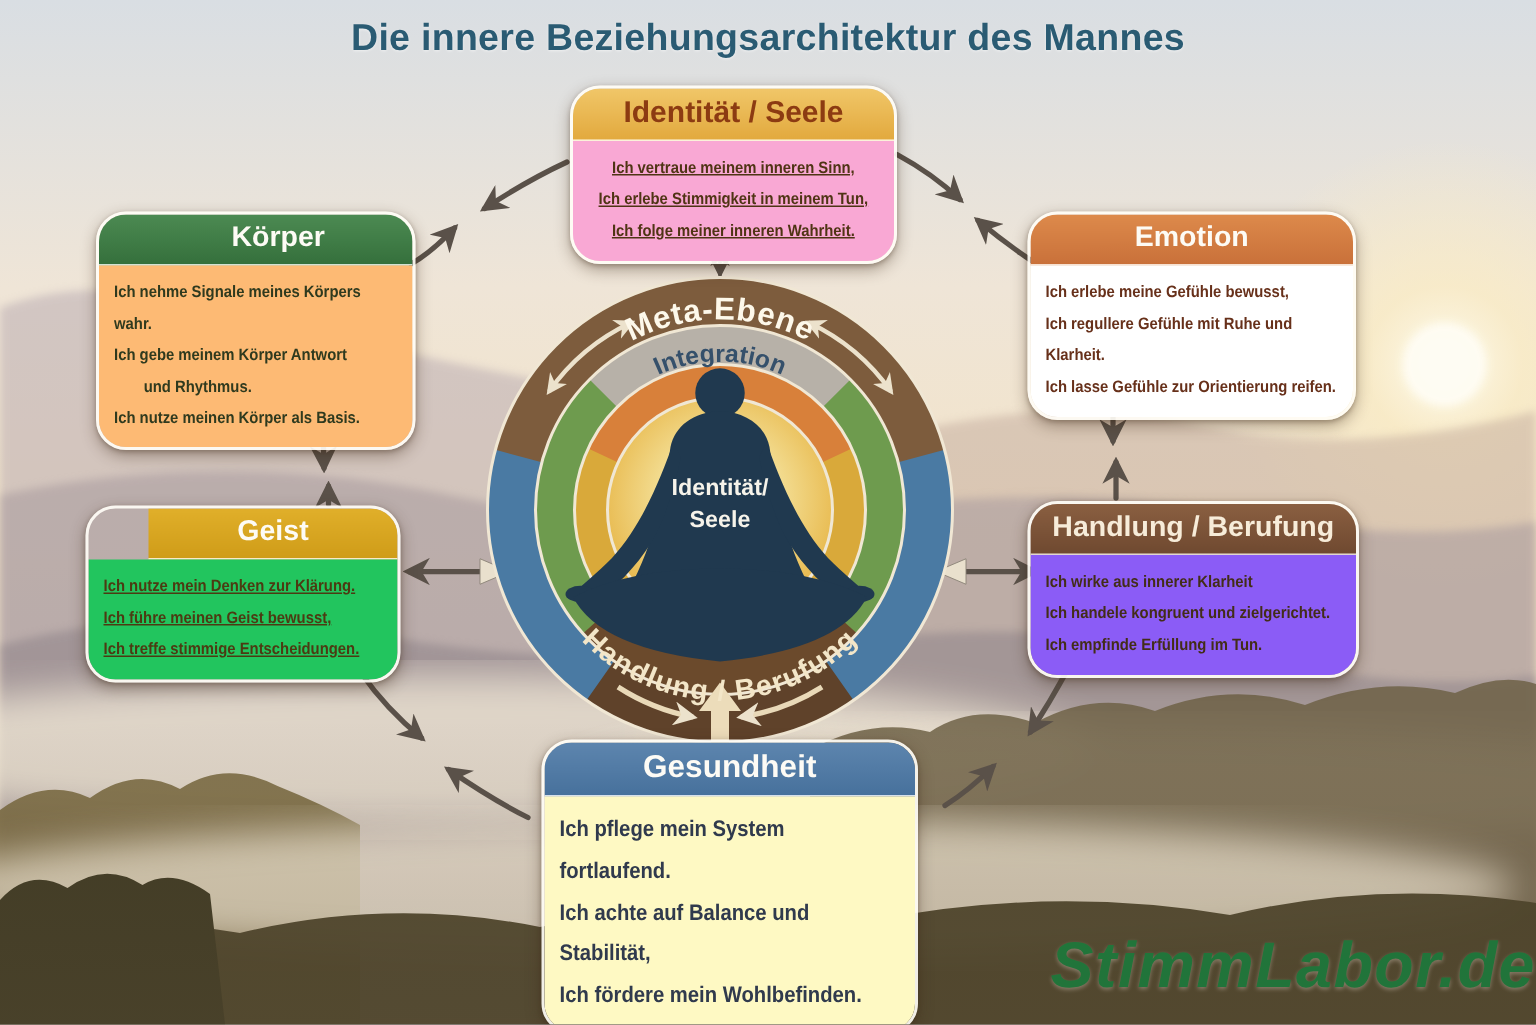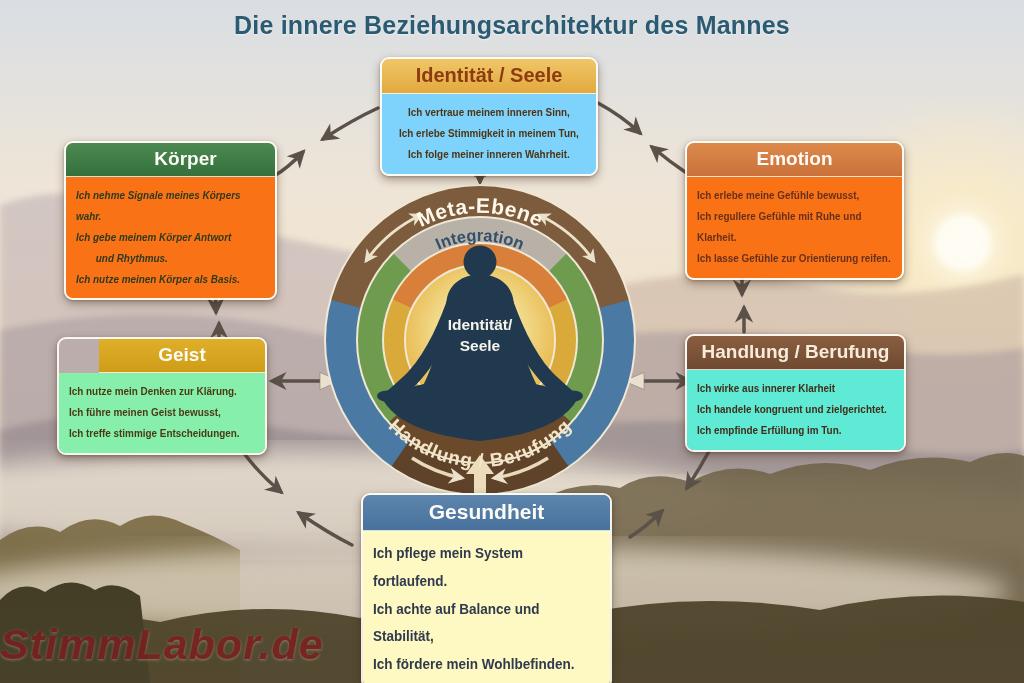--- a/index.html
+++ b/index.html
@@ -3,55 +3,55 @@
 <meta charset="utf-8">
 <style>
   html,body{margin:0;padding:0;background:#222;}
   #stage{position:relative;width:1024px;height:683px;overflow:hidden;
          font-family:"Liberation Sans",sans-serif;background:#e9dfce;}
   #bg,#diagram{position:absolute;left:0;top:0;}
   #diagram{z-index:2;}
   .title{position:absolute;left:0;top:11px;width:100%;text-align:center;z-index:4;
          font-size:25px;font-weight:bold;color:#2a5b73;letter-spacing:.2px;
          text-shadow:0 1px 2px rgba(255,255,255,.55);}
-  .box{position:absolute;z-index:3;border:2px solid rgba(255,253,246,.92);border-radius:9px;
+  .box{position:absolute;z-index:3;border:2px solid rgba(255,253,246,.92);border-radius:20px;
        overflow:hidden;box-shadow:0 4px 10px rgba(60,40,20,.38),0 1px 3px rgba(60,40,20,.28);}
   .box-header{text-align:center;font-weight:bold;font-size:19px;padding:5px 6px 6px;
        border-bottom:1.5px solid rgba(255,255,255,.75);}
   .box-body{padding:8px 10px 9px;font-size:11px;font-weight:bold;line-height:1.9;}
   .squeeze{transform:scaleX(.9);transform-origin:0 0;width:111%;}
   .box-body p{margin:0;}
   .box-body p.indent{padding-left:22px;}
   .centered p{text-align:center;}
   
   #box-identitaet{left:380px;top:57px;width:214px;}
   #box-identitaet .box-header{background:linear-gradient(#f0c668,#e2a93e);color:#8c3b12;font-size:20px;}
-  #box-identitaet .box-body{background:#7dd3fc;color:#4f3414;}
+  #box-identitaet .box-body{background:#f9a8d4;color:#4f3414;text-decoration:underline;}
   
   #box-koerper{left:64px;top:141px;width:209px;}
   #box-koerper .box-header{background:linear-gradient(#4c8a52,#35703c);color:#fdfbf5;padding-left:36px;}
-  #box-koerper .box-body{background:#f97316;color:#2f3a1e;font-style:italic;}
+  #box-koerper .box-body{background:#fdba74;color:#2f3a1e;}
   
   #box-emotion{left:685px;top:141px;width:215px;}
   #box-emotion .box-header{background:linear-gradient(#dd8a4b,#c9713a);color:#fdfbf5;}
-  #box-emotion .box-body{background:#f97316;color:#67301a;}
+  #box-emotion .box-body{background:#ffffff;color:#67301a;}
   
   #box-geist{left:57px;top:337px;width:206px;}
   #box-geist .box-header{background:linear-gradient(#e0af2a,#cf9c18);color:#fdfbf5;margin-left:40px;}
-  #box-geist .box-body{background:#86efac;color:#4c3a12;}
+  #box-geist .box-body{background:#22c55e;color:#4c3a12;text-decoration:underline;}
   
   #box-handlung{left:685px;top:334px;width:217px;}
   #box-handlung .box-header{background:linear-gradient(#8a5f41,#6f4930);color:#f7ecd9;}
-  #box-handlung .box-body{background:#5eead4;color:#432d18;}
+  #box-handlung .box-body{background:#8b5cf6;color:#432d18;}
   
   #box-gesundheit{left:361px;top:493px;width:247px;}
   #box-gesundheit .box-header{background:linear-gradient(#5d85ae,#47719c);color:#fdfbf5;font-size:21px;}
   #box-gesundheit .box-body{background:#fef9c3;color:#303a4d;font-size:15px;line-height:1.85;}
-  .watermark{position:absolute;left:0;top:620px;width:100%;text-align:left;z-index:4;
-       font-size:43px;font-weight:bold;font-style:italic;color:#7f1d1d;opacity:.8;
+  .watermark{position:absolute;left:0;top:620px;width:100%;text-align:right;z-index:4;
+       font-size:43px;font-weight:bold;font-style:italic;color:#15803d;opacity:.8;
        letter-spacing:1px;text-shadow:0 1px 3px rgba(255,240,230,.4);}
   svg text{font-family:"Liberation Sans",sans-serif;}
 </style>
 </head>
 <body>
 
 <div id="stage">
 
   <svg id="bg" width="1024" height="683" viewBox="0 0 1024 683">
     <defs>

